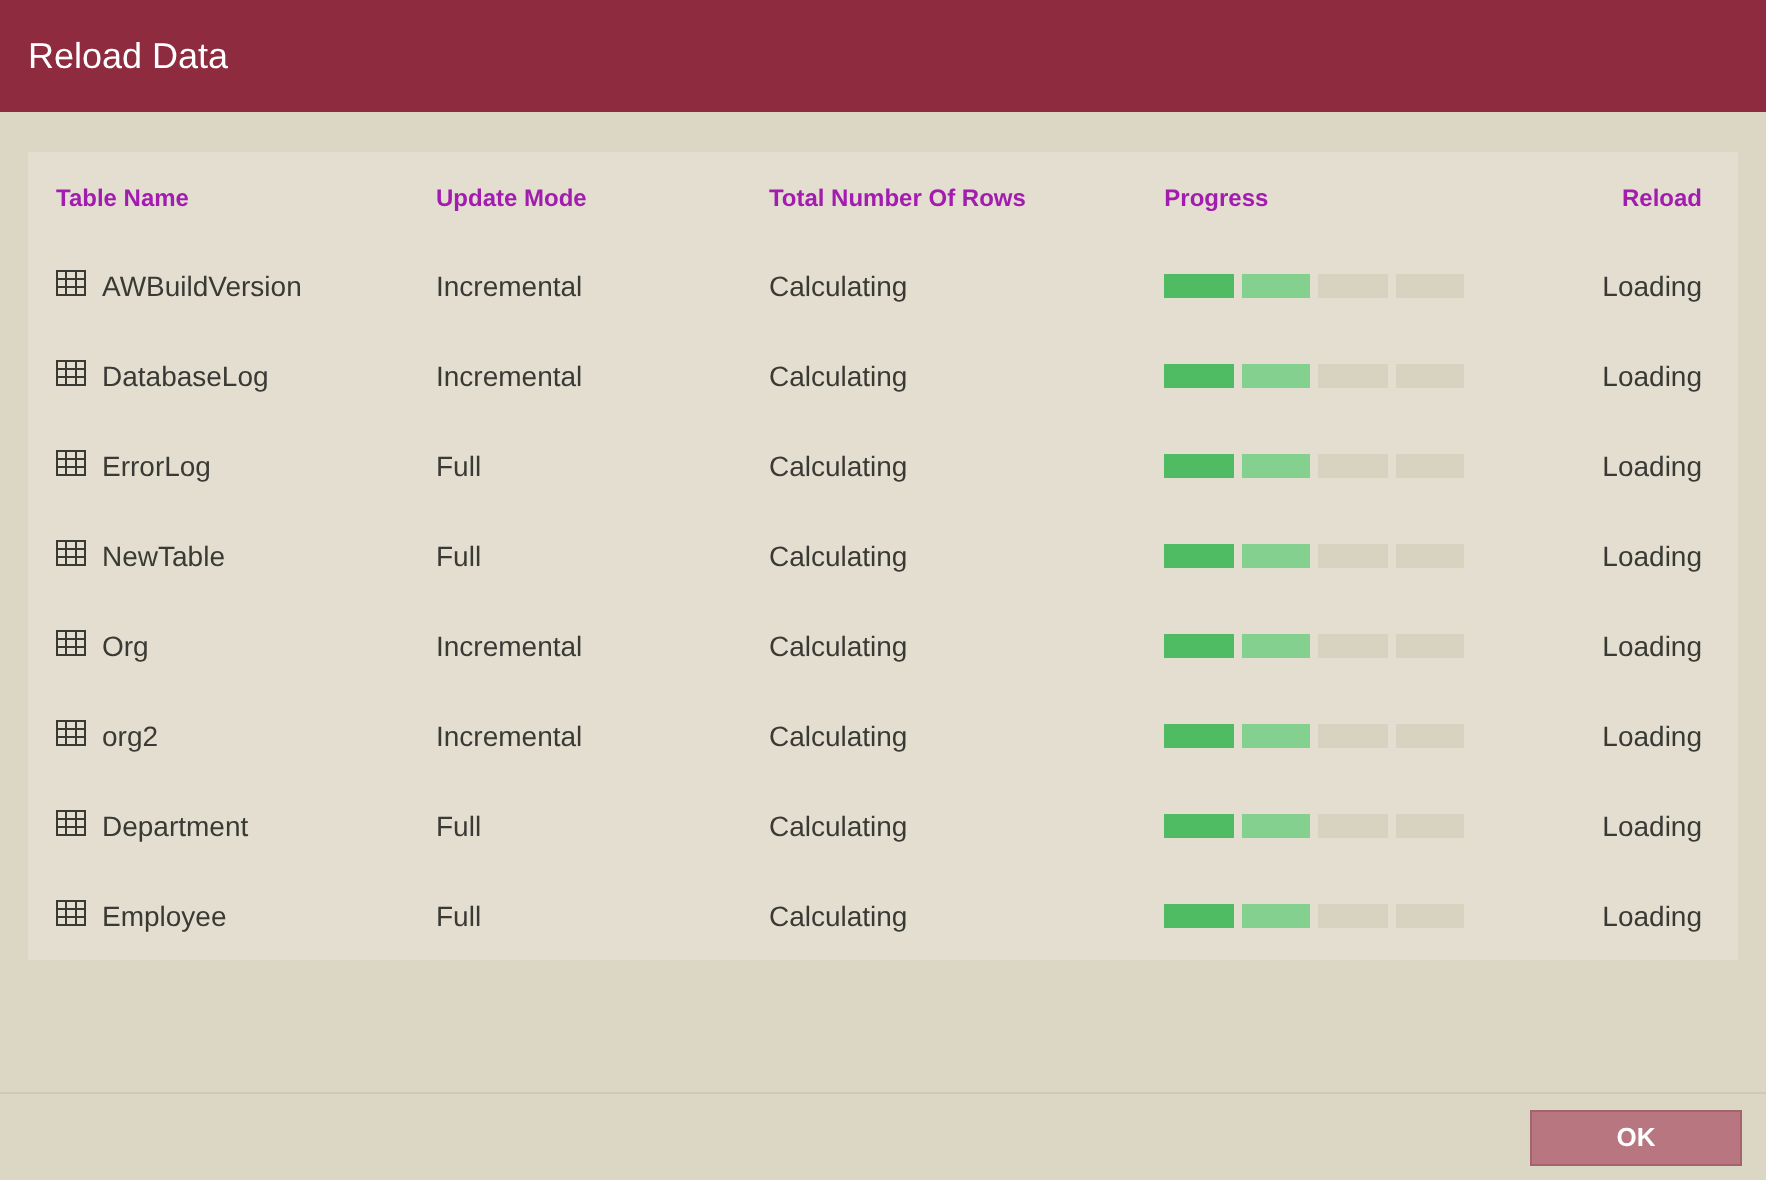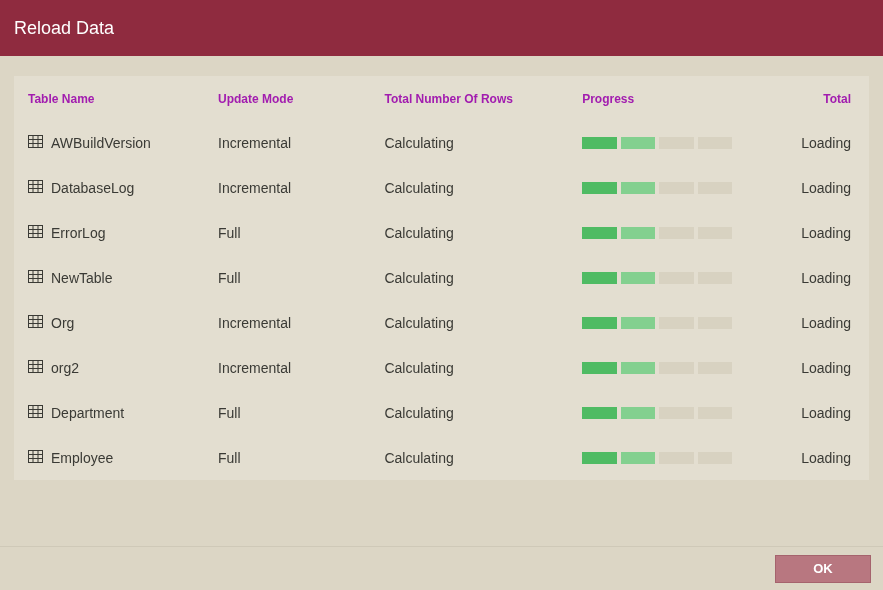--- a/index.html
+++ b/index.html
@@ -95,21 +95,21 @@
       display: flex;
       align-items: center;
       justify-content: flex-end;
       padding: 0 12px;
     }
     .ok-btn {
       background: #b87780;
       border: 1px solid #a5636d;
       color: #ffffff;
       font-size: 13px;
-      width: 96px;
+      width: 106px;
       height: 28px;
       cursor: pointer;
       font-weight: bold;
     }
     
     col.c-name { width: 195px; }
     col.c-mode { width: 168px; }
     col.c-rows { width: 200px; }
     col.c-prog { width: 220px; }
     col.c-status { width: auto; }
@@ -131,21 +131,21 @@
           <col class="c-rows">
           <col class="c-prog">
           <col class="c-status">
       </colgroup>
       <thead>
         <tr>
           <th>Table Name</th>
           <th>Update Mode</th>
           <th>Total Number Of Rows</th>
           <th>Progress</th>
-          <th class="status-col">Total</th>
+          <th class="status-col">Reload</th>
         </tr>
       </thead>
       <tbody id="tbody">
   <tr>
     <td>
       <div class="name-cell">
         <span class="table-icon">
           <svg width="15" height="13" viewBox="0 0 15 13">
             <rect x="0.5" y="0.5" width="14" height="12" fill="none" stroke="#3a3a35" stroke-width="1"></rect>
             <line x1="0.5" y1="4.5" x2="14.5" y2="4.5" stroke="#3a3a35" stroke-width="1"></line>

